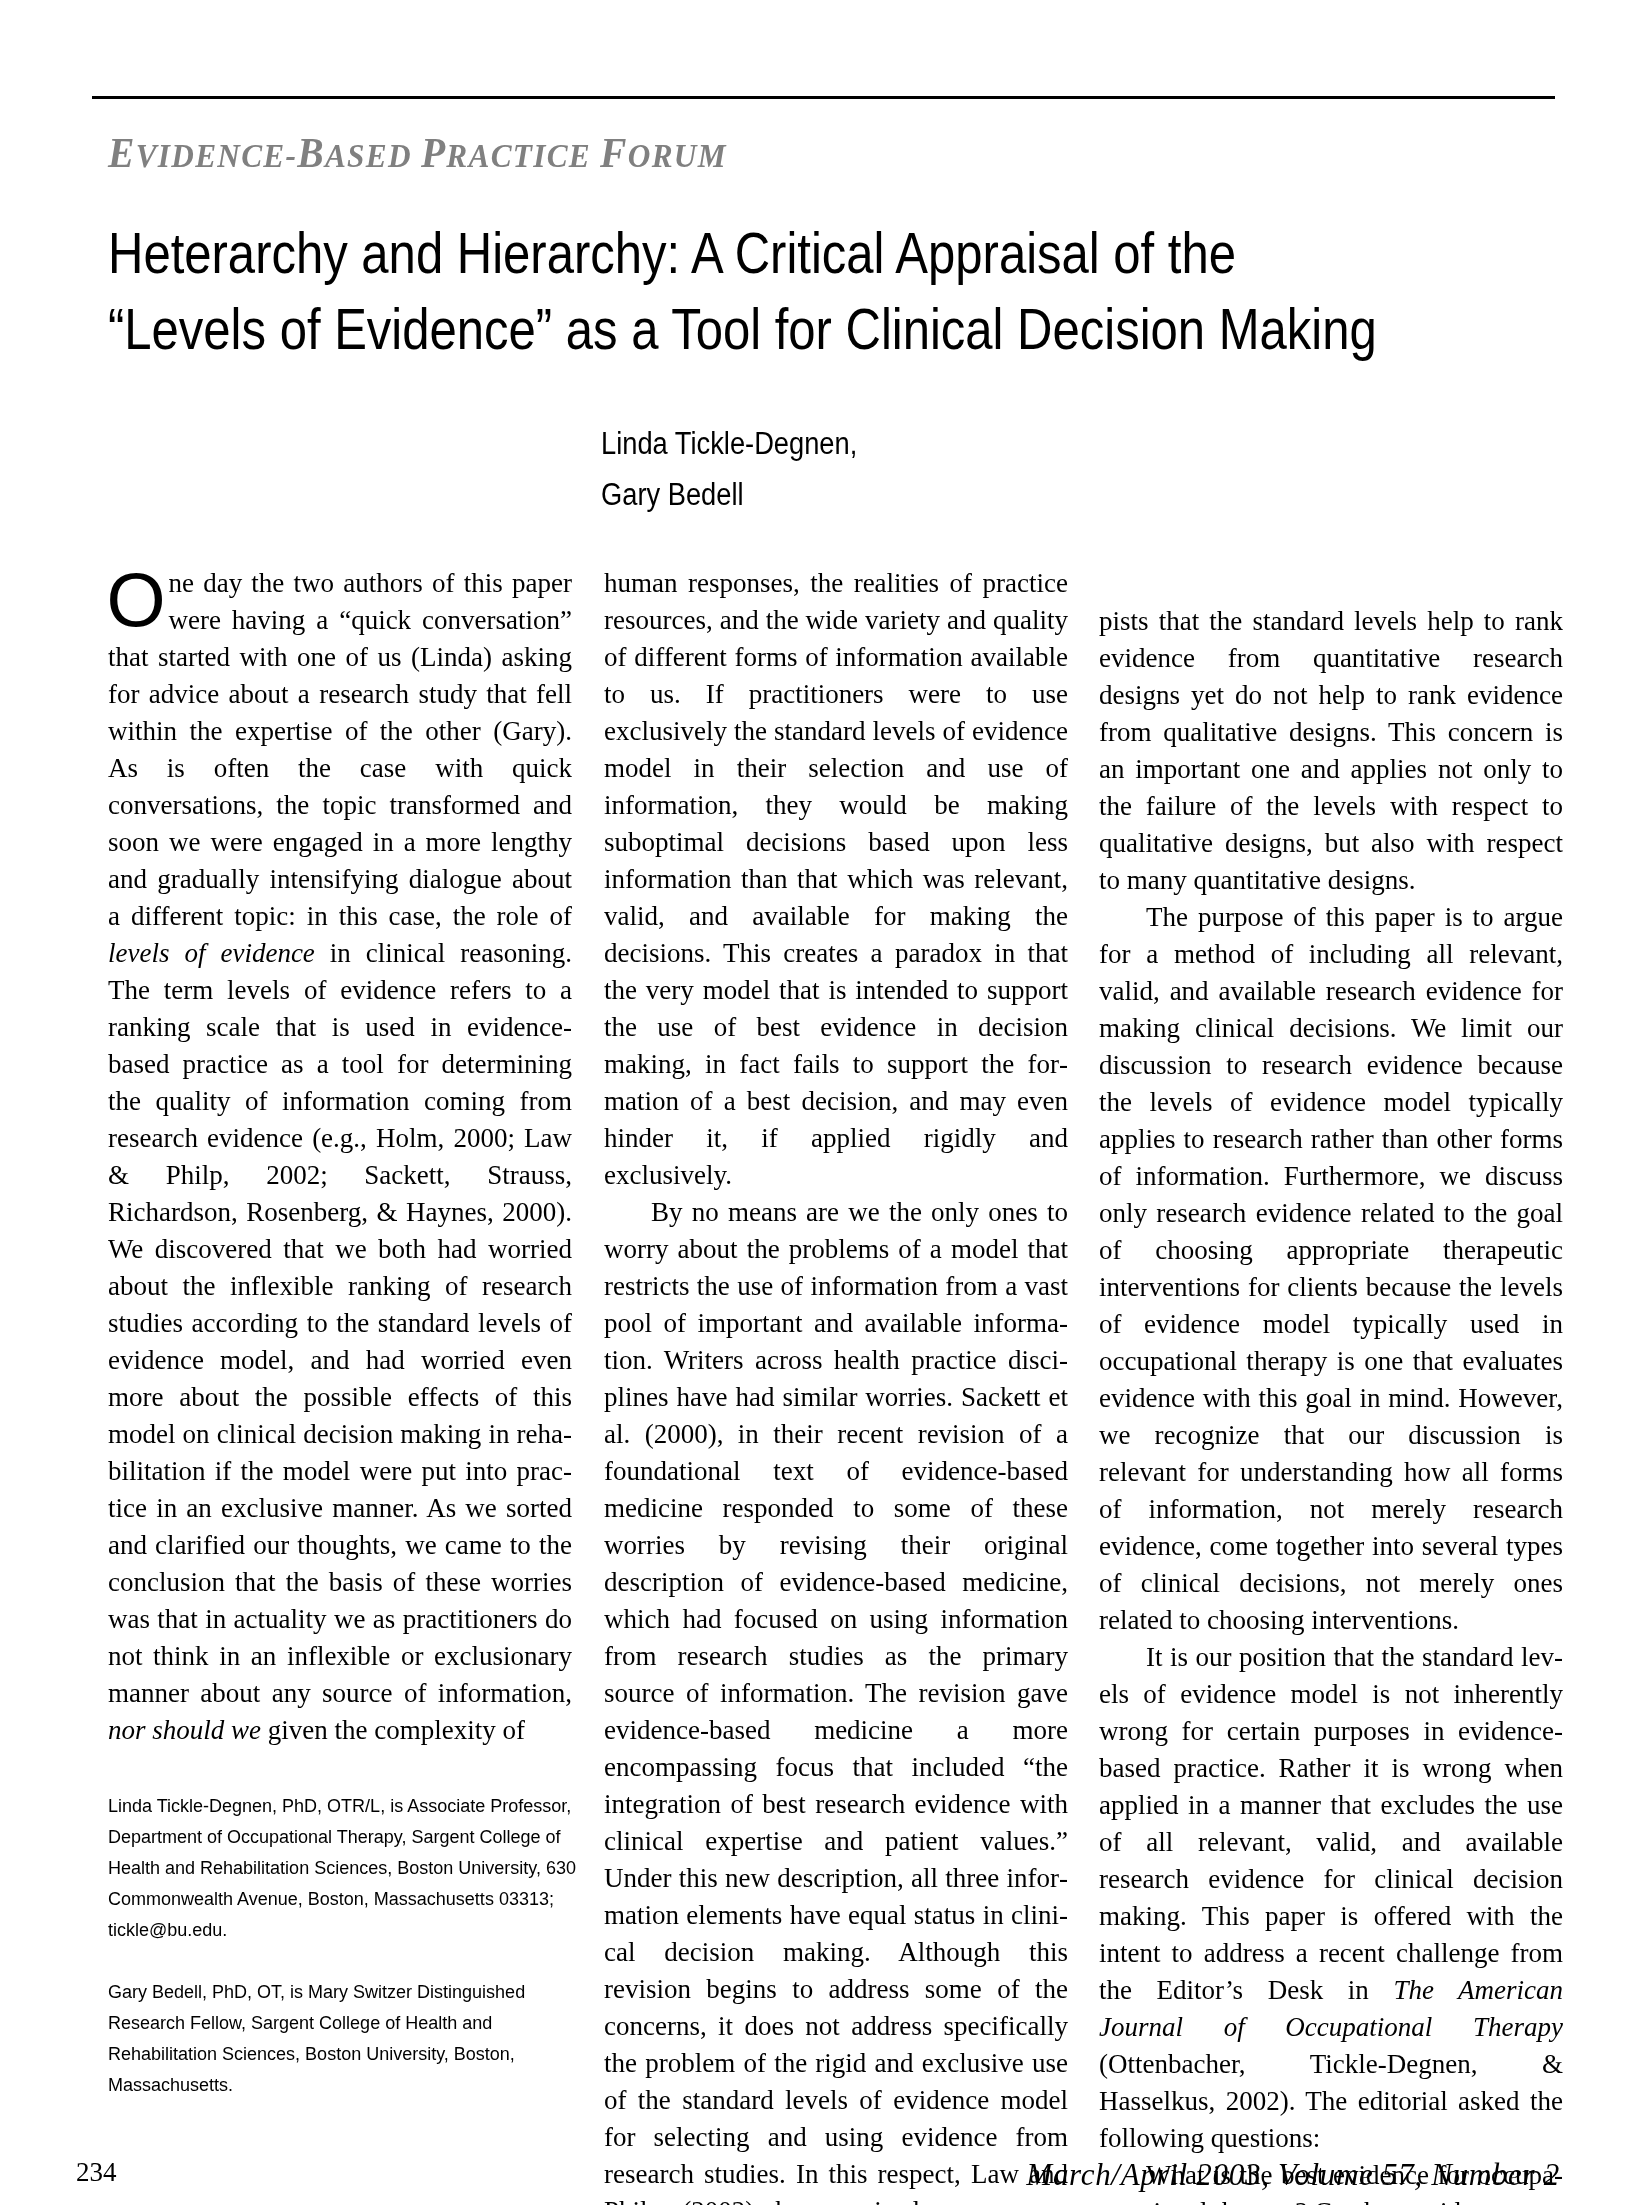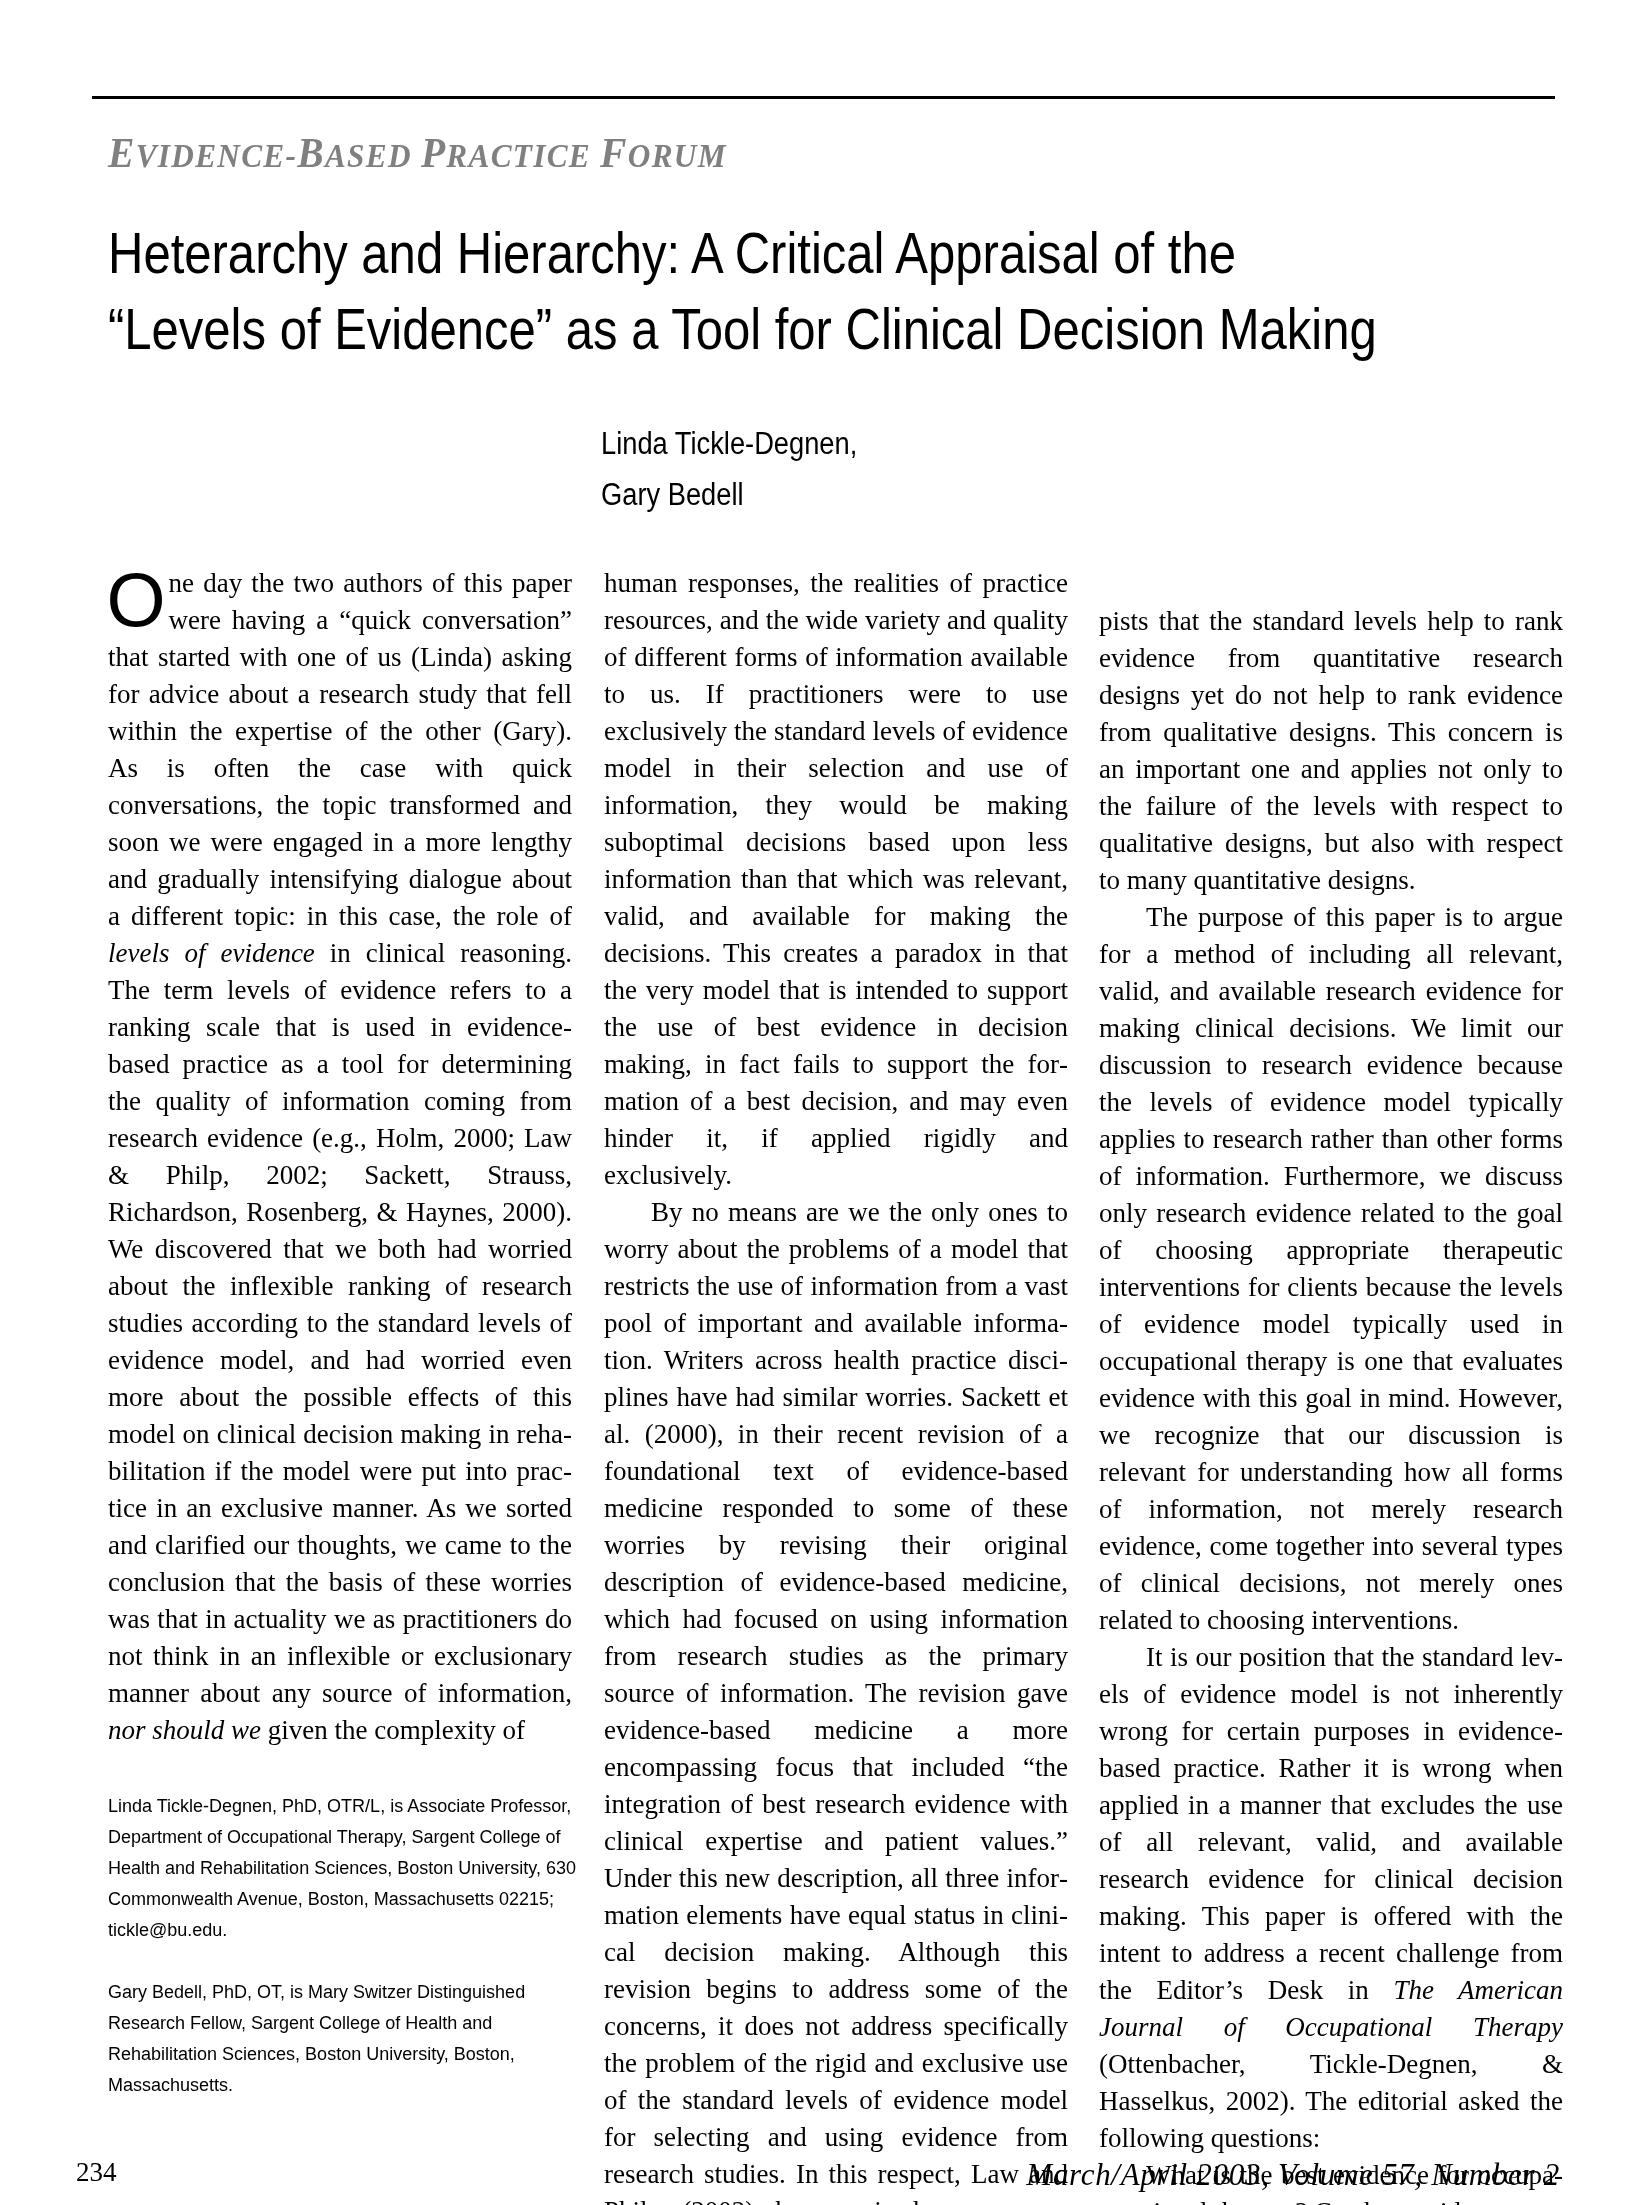--- a/index.html
+++ b/index.html
@@ -92,21 +92,21 @@
   <p>pists that the standard levels help to rank evidence from quantitative research designs yet do not help to rank evidence from qual­itative designs. This concern is an impor­tant one and applies not only to the failure of the levels with respect to qualitative designs, but also with respect to many quantitative designs.</p>
   <p class="indent">The purpose of this paper is to argue for a method of including all relevant, valid, and available research evidence for making clinical decisions. We limit our discussion to research evidence because the levels of evidence model typically applies to research rather than other forms of information. Furthermore, we discuss only research evi­dence related to the goal of choosing appro­priate therapeutic interventions for clients because the levels of evidence model typi­cally used in occupational therapy is one that evaluates evidence with this goal in mind. However, we recognize that our dis­cussion is relevant for understanding how all forms of information, not merely research evidence, come together into sever­al types of clinical decisions, not merely ones related to choosing interventions.</p>
   <p class="indent"><span>It is our position that the standard lev­els of evidence model is not inherently wrong for certain purposes in evidence-based practice. Rather it is wrong when applied in a manner that excludes the use of all relevant, valid, and available research evi­dence for clinical decision making. This paper is offered with the intent to address a recent challenge from the Editor’s Desk in </span><em>The American Journal of Occupational Therapy</em><span> (Ottenbacher, Tickle-Degnen, &amp; Hasselkus, 2002). The editorial asked the following questions:</span></p>
   <p class="blockquote">What is the best evidence for occupa­tional therapy? Can best evidence</p>
 </div>
 
 <div class="bios">
   <p>Linda Tickle-Degnen, PhD, OTR/L, is Associate Professor,
 Department of Occupational Therapy, Sargent College of
 Health and Rehabilitation Sciences, Boston University, 630
-Commonwealth Avenue, Boston, Massachusetts 02215;
+Commonwealth Avenue, Boston, Massachusetts 03313;
 tickle@bu.edu.</p>
   <p>Gary Bedell, PhD, OT, is Mary Switzer Distinguished
 Research Fellow, Sargent College of Health and
 Rehabilitation Sciences, Boston University, Boston,
 Massachusetts.</p>
 </div>
 
 <div class="footer-page">234</div>
 <div class="footer-issue">March/April 2003, Volume 57, Number 2</div>
 

